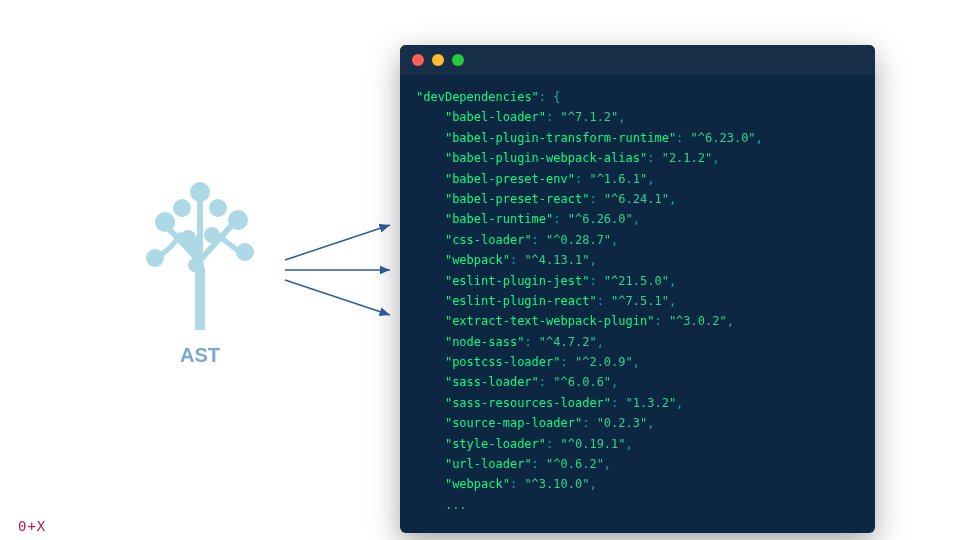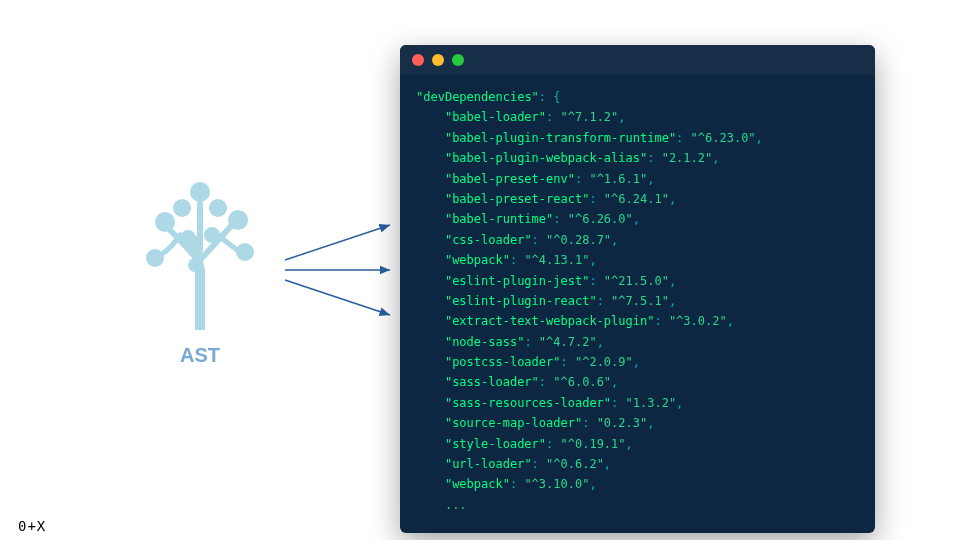--- a/index.html
+++ b/index.html
@@ -69,21 +69,21 @@
     .key { color: #00ff7f; }
     .punct { color: #00b4b4; }
     .value { color: #27d88a; }
     .ellipsis { color: #27d88a; }
     .footer-mark {
       position: absolute;
       left: 18px;
       bottom: 6px;
       font-family: monospace;
       font-size: 14px;
-      color: #000000;
+      color: #be185d;
       letter-spacing: 1px;
     }
   </style>
 </head>
 <body>
 
 <div class="tree-container">
   <span class="tree-icon">
     <svg width="120" height="150" viewBox="0 0 120 150" fill="#add8e6">
 

